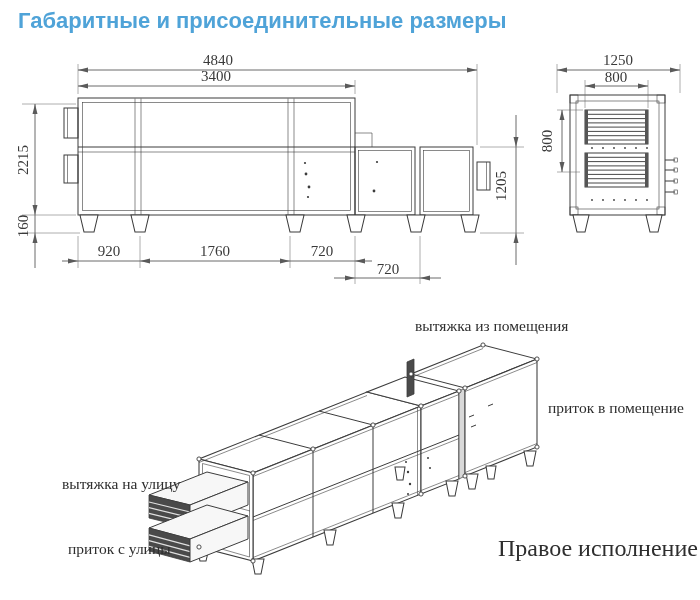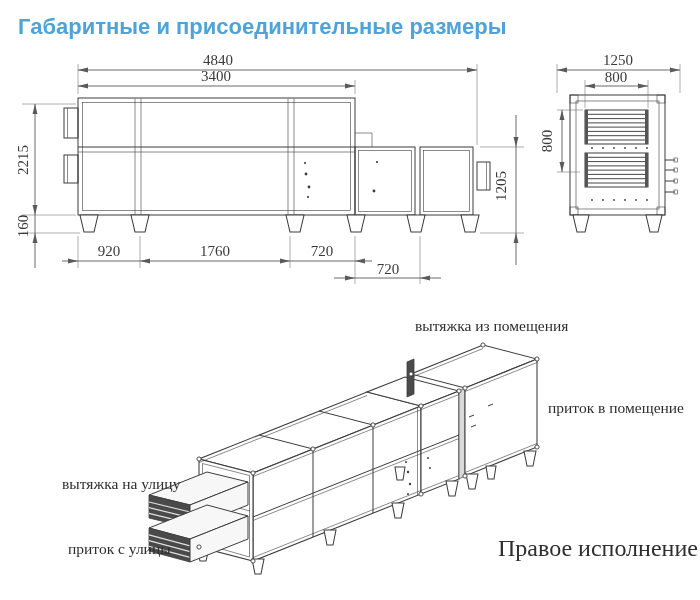--- a/index.html
+++ b/index.html
@@ -1,18 +1,18 @@
 <!DOCTYPE html>
 <html><head>
 <meta charset="utf-8">
 <style>
   html,body{margin:0;padding:0;background:#fff;}
   .page{position:relative;width:700px;height:600px;background:#ffffff;overflow:hidden;
         font-family:"Liberation Sans",sans-serif;}
-  .title{position:absolute;left:18px;top:14px;margin:0;font-size:22px;font-weight:bold;
+  .title{position:absolute;left:18px;top:8px;margin:0;font-size:22px;font-weight:bold;
          color:#4FA3D8;letter-spacing:0px;font-family:"Liberation Sans",sans-serif;}
   svg{position:absolute;left:0;top:0;}
   .s  {stroke:#3c3c3c;stroke-width:1;fill:none;}
   .s2 {stroke:#3c3c3c;stroke-width:.6;fill:none;}
   .f  {fill:#ffffff;stroke:#3c3c3c;stroke-width:1.05;}
   .d  {stroke:#5a5a5a;stroke-width:.9;fill:none;}
   .dx {stroke:#6a6a6a;stroke-width:.55;fill:none;}
   .t  {font-family:"Liberation Serif","DejaVu Serif",serif;font-size:15px;fill:#3a3a3a;}
   .lbl{font-family:"Liberation Serif","DejaVu Serif",serif;font-size:15.5px;fill:#2e2e2e;}
   .big{font-family:"Liberation Serif","DejaVu Serif",serif;font-size:24px;fill:#2e2e2e;}

